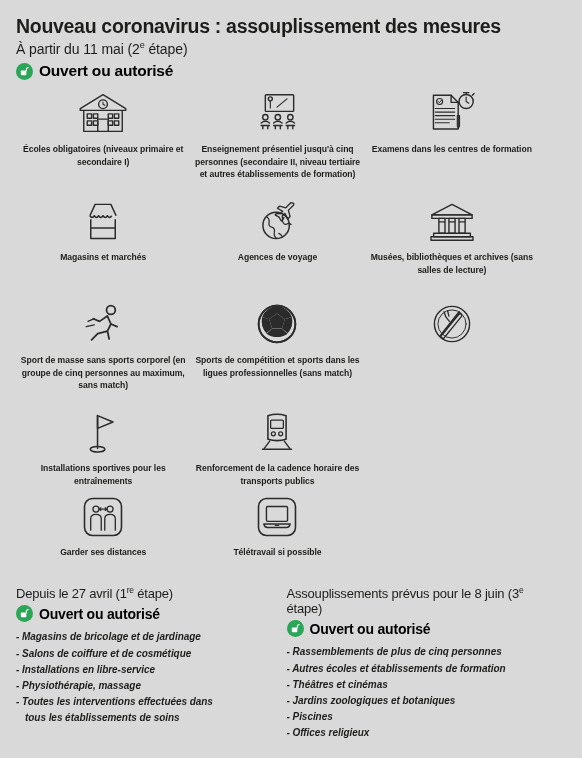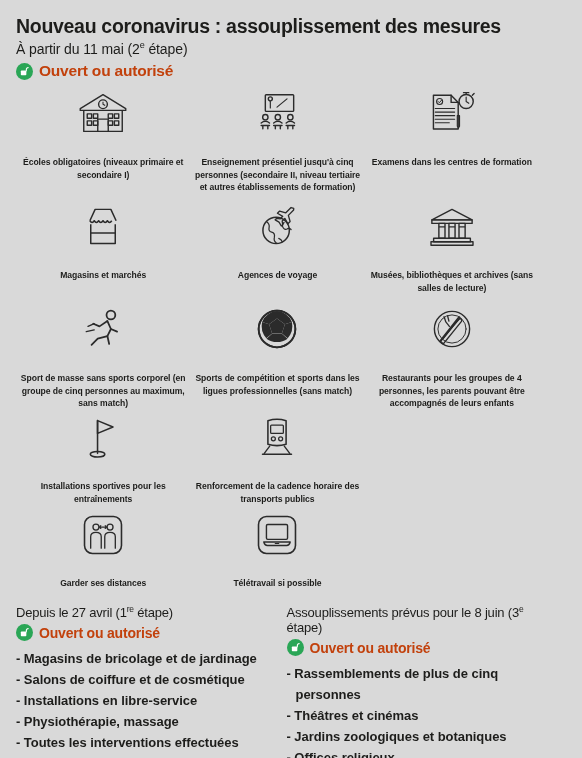--- a/index.html
+++ b/index.html
@@ -44,21 +44,21 @@
     display: flex;
     align-items: center;
     gap: 6px;
     margin-top: 5px;
   }
   .legend-label {
     font-size: 15.5px;
     font-weight: bold;
     letter-spacing: -0.2px;
   }
-  .legend.green .legend-label { color: #c2410c; }
+  .legend.green .legend-label { color: #000000; }
   .legend.amber .legend-label { color: #e8b32a; }
 
   .badge {
     width: 17px; height: 17px;
     border-radius: 50%;
     display: flex; align-items: center; justify-content: center;
     flex: 0 0 auto;
   }
   .badge.green { background: #2aa656; }
   .badge.amber { background: #e8b32a; }
@@ -69,21 +69,20 @@
     display: grid;
     grid-template-columns: 1fr 1fr 1fr;
     margin-top: 8px;
   }
   .cell {
     display: flex;
     flex-direction: column;
     align-items: center;
     text-align: center;
     padding: 2px 4px 0 4px;
-    gap: 13px;
   }
   .cell .art {
     height: 46px;
     display: flex;
     align-items: center;
     justify-content: center;
   }
   .cell .art svg { display: block; }
   .caption {
     font-size: 8.6px;
@@ -120,26 +119,27 @@
     letter-spacing: -0.2px;
   }
   .col-title sup { font-size: 8.5px; vertical-align: super; }
   .bottom .legend { margin-top: 4px; }
   .bottom .legend-label { font-size: 14px; }
   .bullets {
     list-style: none;
     margin-top: 7px;
   }
   .bullets li {
-    font-size: 13px;
+    font-size: 10px;
     font-weight: bold;
     line-height: 1.62;
     letter-spacing: -0.05px;
     padding-left: 9px;
     text-indent: -9px;
+    font-style: italic;
   }
   .bullets li::before { content: "- "; }
   .bullets li.cont { padding-left: 9px; text-indent: 0; }
   .bullets li.cont::before { content: ""; }
 </style>
 </head>
 <body>
 
 <div class="page">
 
@@ -292,21 +292,20 @@
 
     <div class="cell">
       <div class="art">
         <svg width="44" height="44" viewBox="0 0 50 50" fill="none" stroke="#2b2b2b" stroke-width="1.6" stroke-linecap="round" stroke-linejoin="round">
           <circle cx="25" cy="25" r="20"></circle>
           <circle cx="25" cy="25" r="16" stroke-width="1.1"></circle>
           <path d="M33 11 l-19 24 l-3 4 l4 -3 l19 -24 Z" stroke-width="1.5"></path>
           <path d="M16 11 l2 6 l4 5 M20 10 l1.5 6 M12 39 l13 -16 l8 -9 q3 -2 3 2 l-8 10 l-13 16 Z" stroke-width="1.5"></path>
         </svg>
       </div>
-      <div class="caption">Restaurants pour les groupes de 4 personnes, les parents pouvant être accompagnés de leurs enfants</div>
     </div>
   </div>
 
   <div class="grid row-4">
     <div class="cell">
       <div class="art">
         <svg width="40" height="44" viewBox="0 0 44 48" fill="none" stroke="#2b2b2b" stroke-width="1.7" stroke-linecap="round" stroke-linejoin="round">
           <path d="M16 6 L16 42"></path>
           <path d="M16 6 L33 13 L16 20 Z"></path>
           <ellipse cx="16" cy="43" rx="8" ry="3"></ellipse>
@@ -395,22 +394,24 @@
           <svg width="11" height="11" viewBox="0 0 24 24" fill="none" stroke="#ffffff" stroke-width="2.4" stroke-linecap="round" stroke-linejoin="round">
             <rect x="4" y="10" width="12" height="10" rx="1.6" fill="#ffffff" stroke="none"></rect>
             <path d="M16 10V7.5a4 4 0 0 1 4-4"></path>
           </svg>
         </span>
         <span class="legend-label">Ouvert ou autorisé</span>
       </div>
 
       <ul class="bullets">
         <li>Rassemblements de plus de cinq personnes</li>
+        <li>Autres écoles et établissements de formation</li>
         <li>Théâtres et cinémas</li>
         <li>Jardins zoologiques et botaniques</li>
+        <li>Piscines</li>
         <li>Offices religieux</li>
 
       </ul>
     </div>
 
   </div>
 
 </div>
 
 </body></html>

